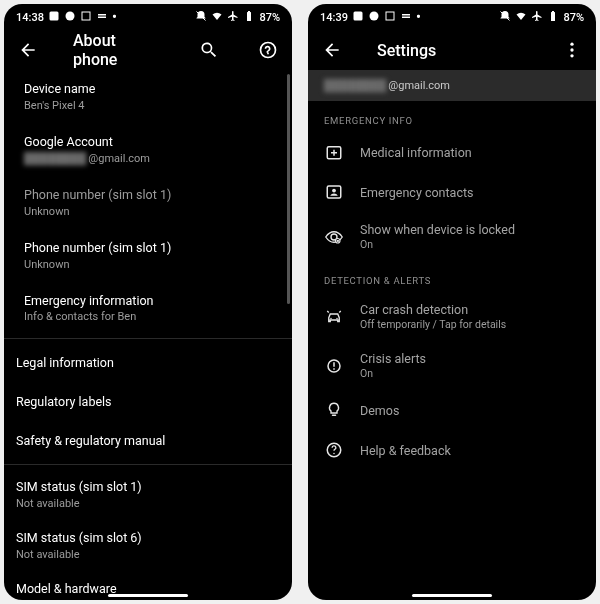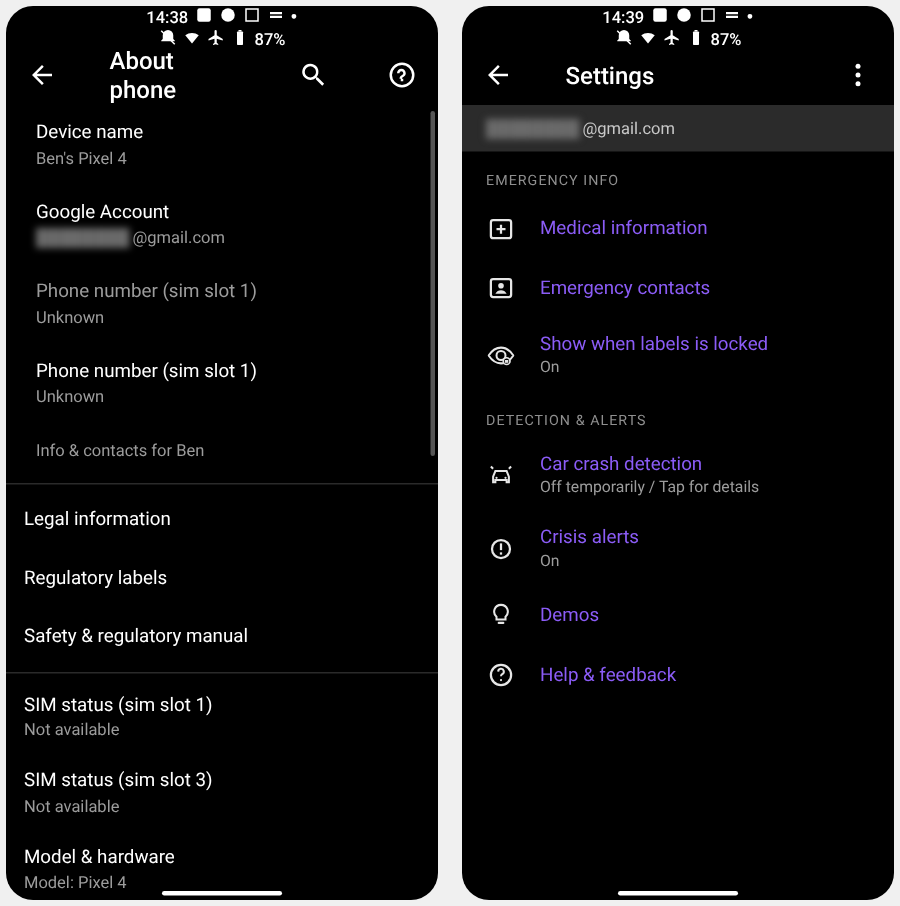--- a/index.html
+++ b/index.html
@@ -24,21 +24,20 @@
   }
   .statusbar {
     height: 26px;
     display: flex;
     align-items: center;
     justify-content: space-between;
     padding: 0 12px;
     color: #fff;
     font-size: 11px;
     font-weight: 500;
-    flex-direction: column;
   }
   .status-icons { display: flex; align-items: center; gap: 4px; }
   .status-icons svg { width: 12px; height: 12px; fill: #fff; }
   .appbar {
     height: 40px;
     display: flex;
     align-items: center;
     padding: 0 10px;
     color: #fff;
     gap: 31px;
@@ -64,21 +63,21 @@
     text-transform: uppercase;
   }
   .row {
     display: flex;
     align-items: center;
     padding: 10px 16px;
     gap: 16px;
   }
   .row .ricon { width: 20px; height: 20px; display:flex; align-items:center; justify-content:center; flex-shrink:0;}
   .row .ricon svg { width: 18px; height: 18px; fill: #e6e6e6; }
-  .row .rtext .primary { color: #8b5cf6; font-size: 12.5px; }
+  .row .rtext .primary { color: #a3a3a3; font-size: 12.5px; }
   .row .rtext .secondary { color: #9c9c9c; font-size: 10.5px; margin-top: 1px; }
   .account-bar {
     background: #2b2b2b;
     padding: 9px 16px;
     color: #c9c9c9;
     font-size: 11px;
   }
   .blur-text {
     color: #6a6a6a;
     filter: blur(2.5px);
@@ -180,39 +179,40 @@
       </div>
       <div class="item tall">
         <div class="primary" style="color:#9c9c9c">Phone number (sim slot 1)</div>
         <div class="secondary">Unknown</div>
       </div>
       <div class="item tall">
         <div class="primary">Phone number (sim slot 1)</div>
         <div class="secondary">Unknown</div>
       </div>
       <div class="item tall">
+        <div class="primary">Emergency information</div>
         <div class="secondary">Info &amp; contacts for Ben</div>
       </div>
     </div>
 
     <div class="divider"></div>
 
     <div class="item-flat">Legal information</div>
     <div class="item-flat">Regulatory labels</div>
     <div class="item-flat">Safety &amp; regulatory manual</div>
 
     <div class="divider"></div>
 
     <div style="padding-left:12px">
       <div class="item">
         <div class="primary">SIM status (sim slot 1)</div>
         <div class="secondary">Not available</div>
       </div>
       <div class="item">
-        <div class="primary">SIM status (sim slot 3)</div>
+        <div class="primary">SIM status (sim slot 6)</div>
         <div class="secondary">Not available</div>
       </div>
       <div class="item">
         <div class="primary">Model &amp; hardware</div>
         <div class="secondary">Model: Pixel 4</div>
       </div>
     </div>
   </div>
   <div class="nav-handle"></div>
 </div>
@@ -303,21 +303,21 @@
     </div>
     <div class="row">
       <span class="ricon">
           <svg viewBox="0 0 24 24">
             <path d="M12 5C7 5 3 9 1 12c2 3 6 7 11 7s9-4 11-7c-2-3-6-7-11-7zm0 11a4 4 0 1 1 0-8 4 4 0 0 1 0 8z" fill="none" stroke="#e6e6e6" stroke-width="1.8"></path>
             <circle cx="17" cy="17" r="3" fill="#000" stroke="#e6e6e6" stroke-width="1.5"></circle>
             <rect x="15.5" y="16" width="3" height="2.5" fill="#e6e6e6"></rect>
           </svg>
         </span>
       <div class="rtext">
-        <div class="primary">Show when labels is locked</div>
+        <div class="primary">Show when device is locked</div>
         <div class="secondary">On</div>
       </div>
     </div>
 
     <div class="cat-header">Detection &amp; alerts</div>
     <div class="row">
       <span class="ricon">
           <svg viewBox="0 0 24 24">
             <path d="M5 13l2-5h10l2 5v5h-2v-2H7v2H5z" fill="none" stroke="#e6e6e6" stroke-width="1.8"></path>
             <circle cx="8" cy="14" r="1"></circle>

